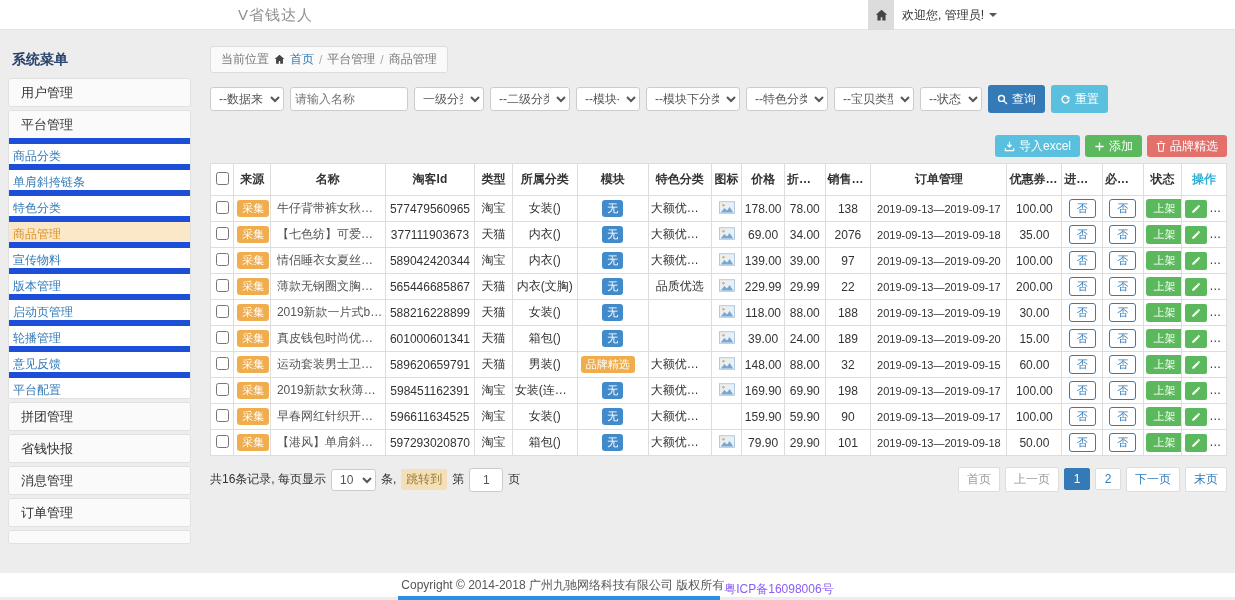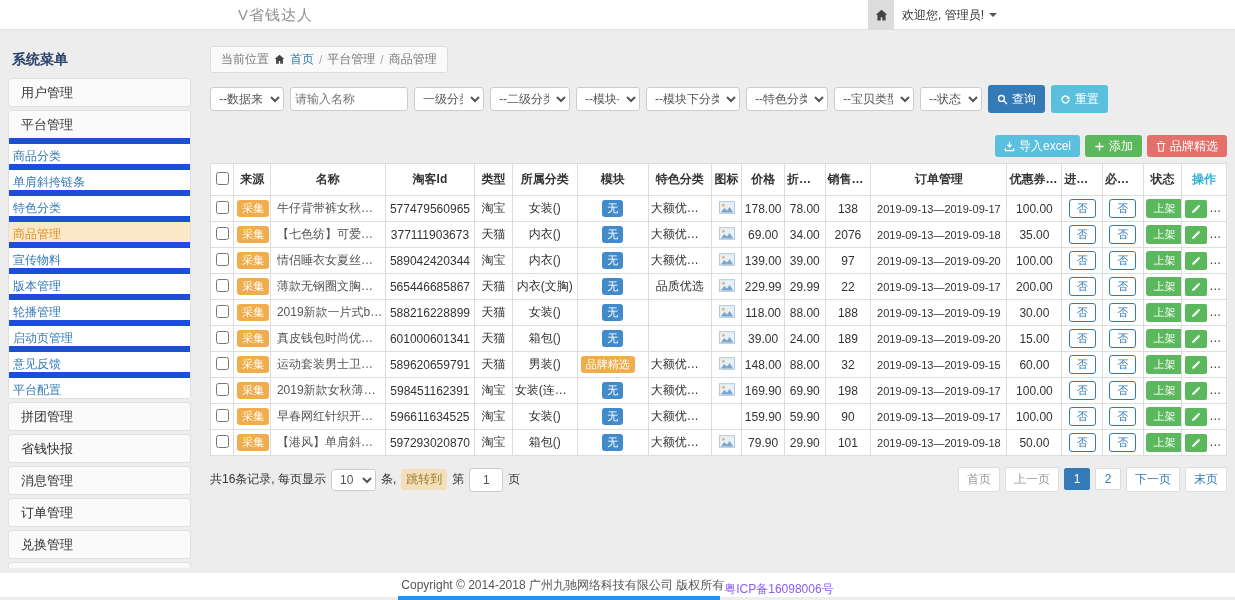--- a/index.html
+++ b/index.html
@@ -125,39 +125,36 @@
         <div class="menu-group-header">用户管理</div>
       </div>
       <div class="menu-group">
         <div class="menu-group-header">平台管理</div>
         <div class="menu-sub">商品分类</div>
         <div class="menu-sub">单肩斜挎链条</div>
         <div class="menu-sub">特色分类</div>
         <div class="menu-sub active">商品管理</div>
         <div class="menu-sub">宣传物料</div>
         <div class="menu-sub">版本管理</div>
+        <div class="menu-sub">启动页管理</div>
         <div class="menu-sub">轮播管理</div>
-        <div class="menu-sub">启动页管理</div>
         <div class="menu-sub">意见反馈</div>
         <div class="menu-sub">平台配置</div>
       </div>
       <div class="menu-group">
         <div class="menu-group-header">拼团管理</div>
       </div>
       <div class="menu-group">
         <div class="menu-group-header">省钱快报</div>
       </div>
       <div class="menu-group">
         <div class="menu-group-header">消息管理</div>
       </div>
       <div class="menu-group">
         <div class="menu-group-header">订单管理</div>
-      </div>
-      <div class="menu-group">
-        <div class="menu-group-header">兑换管理</div>
       </div>
       <div class="menu-group partial">
         <div class="menu-group-header"></div>
       </div>
     </div>
 </div>
 
 <div class="main">
   <div class="breadcrumb">
     <span>当前位置</span>

